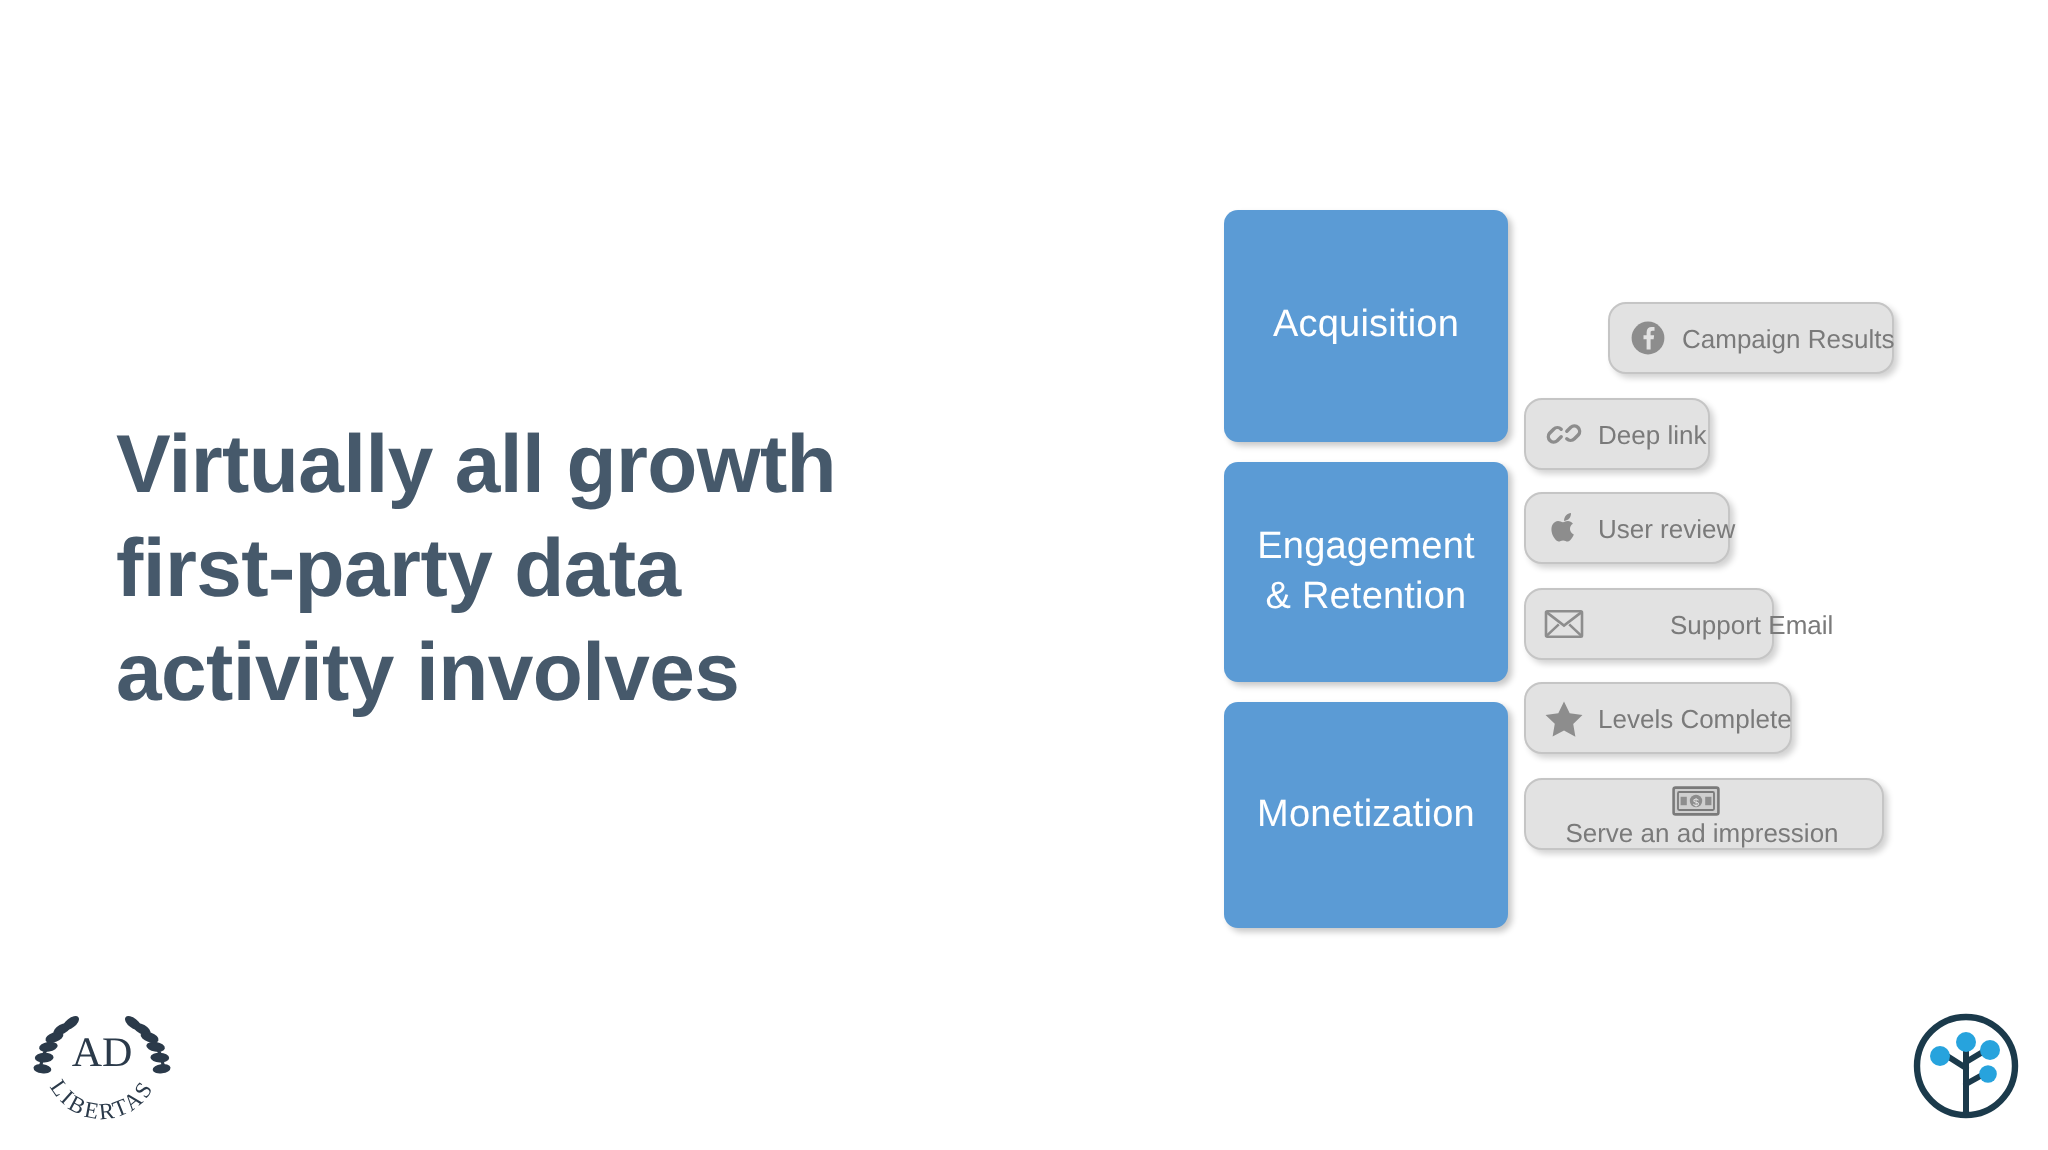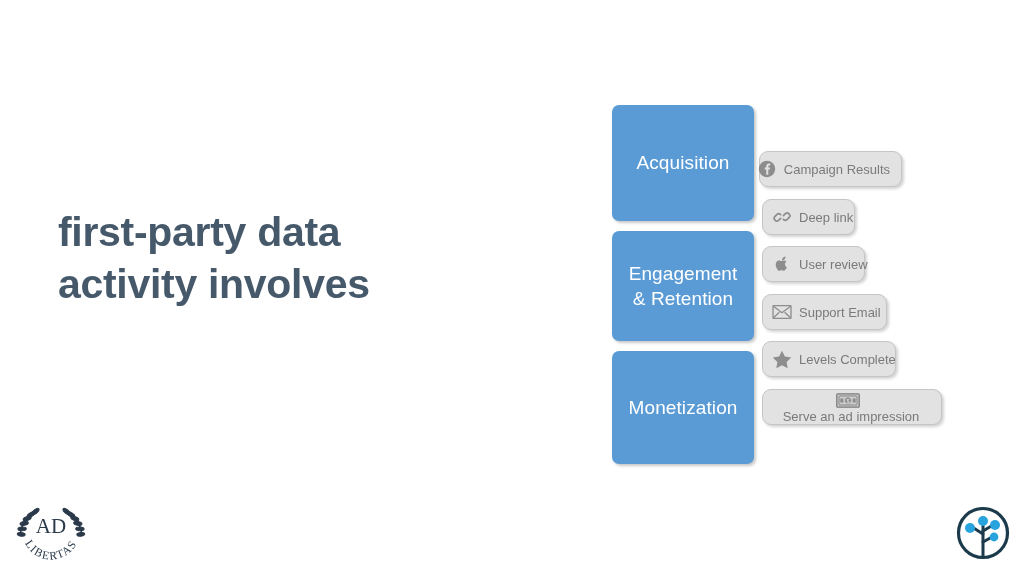--- a/index.html
+++ b/index.html
@@ -80,24 +80,24 @@
     width: 20px;
     height: 20px;
     margin-right: 7px;
     flex: 0 0 auto;
     display: flex;
     align-items: center;
     justify-content: center;
   }
   .event-pill .pill-label { display: block; line-height: 1; }
 
-  #pill-campaign-results { left: 759px; top: 151px; width: 143px; justify-content: flex-end; }
+  #pill-campaign-results { left: 804px; top: 151px; width: 143px; }
   #pill-deep-link        { left: 762px; top: 199px; width: 93px; text-align: right;  }
   #pill-user-review      { left: 762px; top: 246px; width: 103px; }
-  #pill-support-email    { left: 762px; top: 294px; width: 125px; }
+  #pill-support-email    { left: 762px; top: 294px; width: 125px; gap: 36px; }
   #pill-levels-complete  { left: 762px; top: 341px; width: 134px; }
   #pill-ad-impression    { left: 762px; top: 389px; width: 180px; flex-direction: column; }
 
   
   #logo-ad-libertas {
     position: absolute;
     left: 10px;
     top: 500px;
     width: 82px;
     height: 64px;
@@ -107,20 +107,21 @@
     left: 954px;
     top: 504px;
     width: 58px;
     height: 58px;
   }
 </style>
 </head>
 <body>
 
 <div id="headline">
+  <span class="hl-line">Virtually all growth</span>
   <span class="hl-line">first-party data</span>
   <span class="hl-line">activity involves</span>
 </div>
 
 <div id="diagram">
 
   <div class="stage-box" id="stage-acquisition">
     <span class="stage-label">Acquisition</span>
   </div>
 

